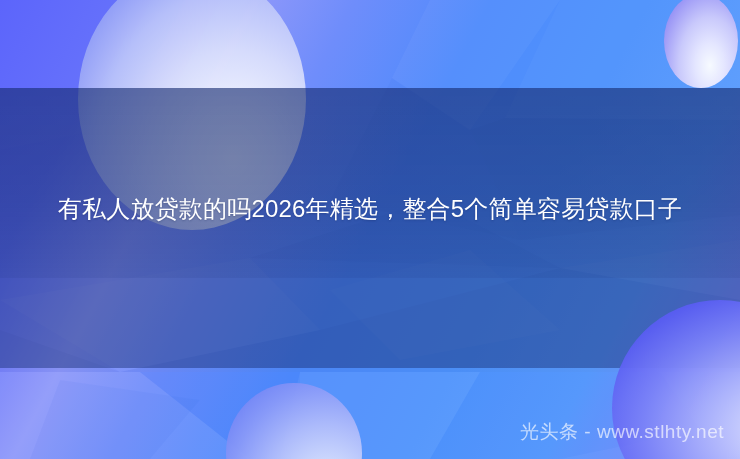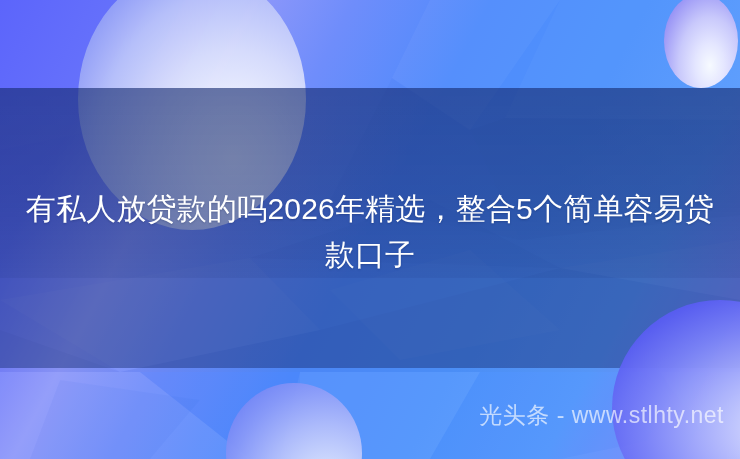--- a/index.html
+++ b/index.html
@@ -91,35 +91,35 @@
       rgba(20,40,110,0.10) 100%);
   }
 
   
   .headline {
     position: absolute;
     left: 0; right: 0;
     top: 186px;
     text-align: center;
     color: #ffffff;
-    font-size: 30px;
+    font-size: 24px;
     line-height: 46px;
     letter-spacing: 0.2px;
     padding: 0 14px;
     box-sizing: border-box;
     white-space: pre-wrap;
     text-shadow: 0 1px 2px rgba(14,28,80,.28);
   }
 
   
   .watermark {
     position: absolute;
     right: 16px;
-    bottom: 29px;
-    font-size: 23px;
+    bottom: 12px;
+    font-size: 19px;
     line-height: 30px;
     color: rgba(255,255,255,0.66);
     letter-spacing: 0.5px;
     white-space: nowrap;
     text-align: center;
   }
 </style>
 </head>
 <body>
 

